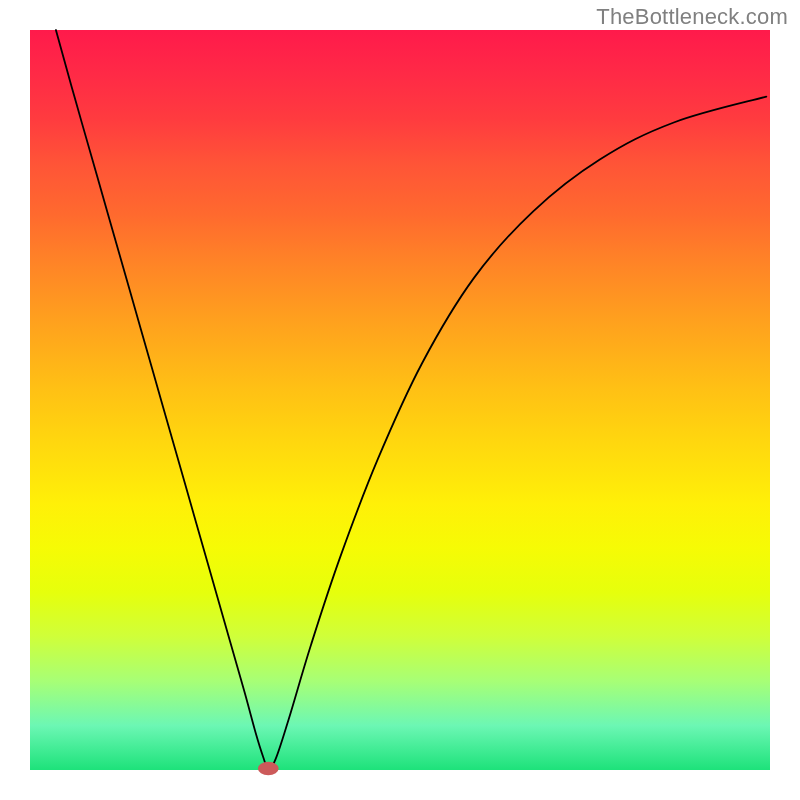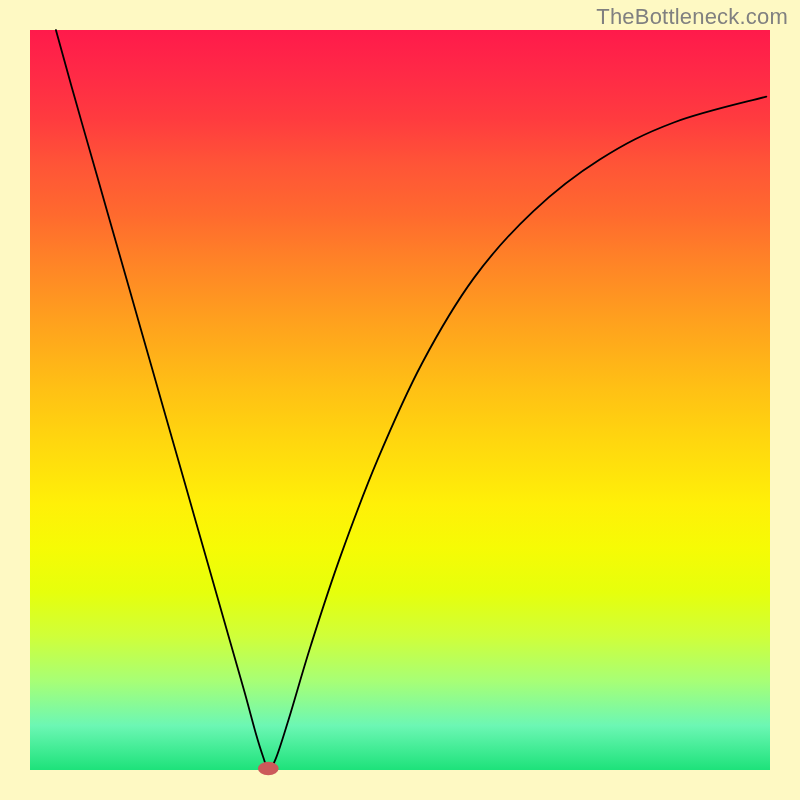--- a/index.html
+++ b/index.html
@@ -1,21 +1,21 @@
 <!DOCTYPE html>
 <html><head>
 <meta charset="utf-8">
 <style>
   * { margin: 0; padding: 0; box-sizing: border-box; }
   html, body { width: 800px; height: 800px; overflow: hidden; background: #000; font-family: Arial, Helvetica, sans-serif; }
   .frame {
     position: relative;
     width: 800px;
     height: 800px;
-    background: #fef9c3;
+    background: #ffffff;
   }
   .plot-area {
     position: absolute;
     left: 30px;
     top: 30px;
     width: 740px;
     height: 740px;
     
     background: linear-gradient(to bottom,
       #ff1a4b 0%,

